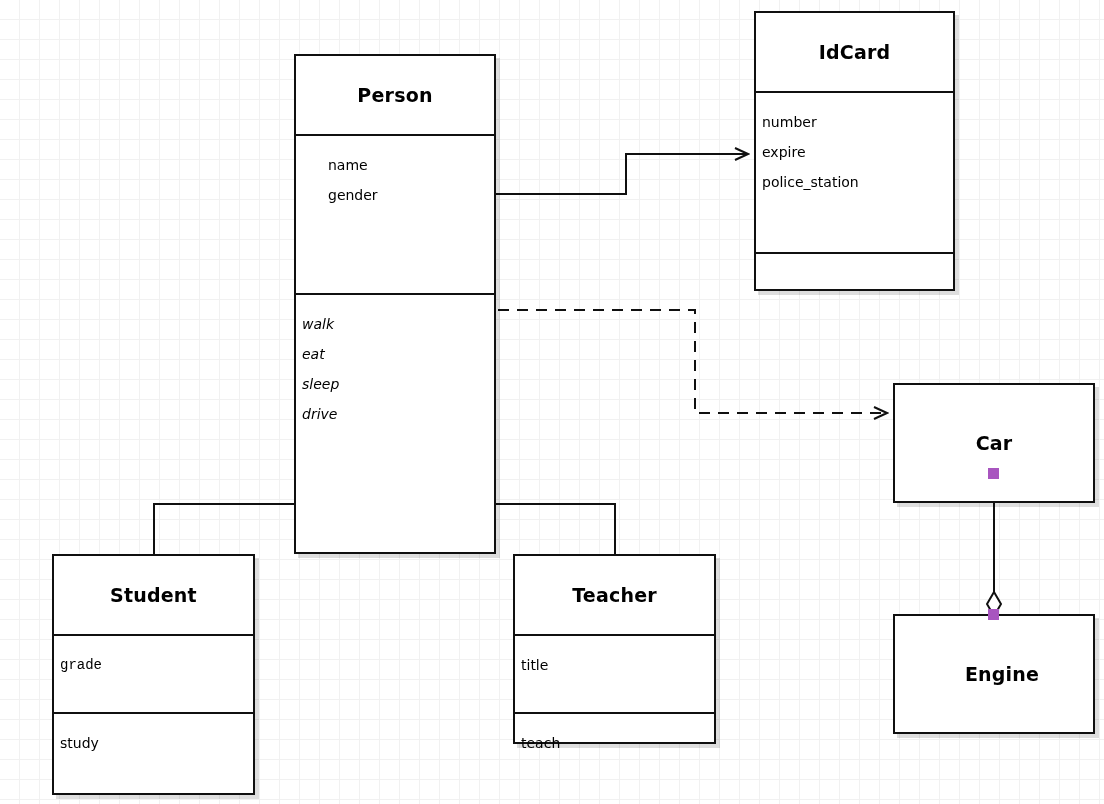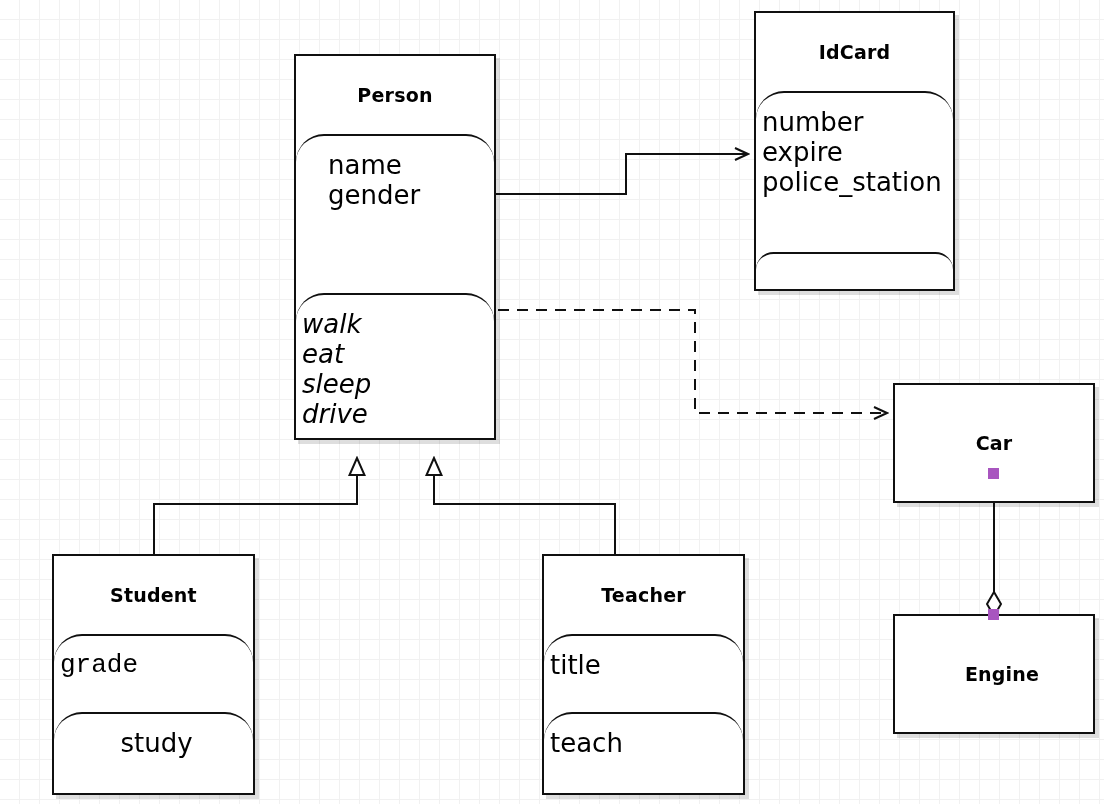--- a/index.html
+++ b/index.html
@@ -32,41 +32,40 @@
   .uml-class {
     position: absolute;
     background: #ffffff;
     border: 2px solid #101010;
     box-sizing: border-box;
     box-shadow: 4px 4px 0 rgba(0,0,0,0.13);
   }
   .compartment {
     box-sizing: border-box;
     overflow: hidden;
-    border-radius: 28px;
   }
   .compartment + .compartment {
     border-top: 2px solid #101010;
   }
   .c-title {
     display: flex;
     align-items: center;
     justify-content: center;
   }
   .c-title .name {
     font-weight: bold;
     font-size: 19px;
     color: #000000;
     letter-spacing: 0.2px;
   }
   .c-members {
     padding: 14px 0 0 6px;
   }
   .c-members .member {
-    font-size: 26px;
+    font-size: 14px;
     line-height: 30px;
     color: #000000;
     white-space: nowrap;
   }
   .handle {
     position: absolute;
     width: 11px;
     height: 11px;
     background: #a855bf;
     z-index: 6;
@@ -97,21 +96,21 @@
 
     <polyline points="498,310 695,310 695,413 887,413" fill="none" stroke="#101010" stroke-width="2" stroke-dasharray="11 8" marker-end="url(#m-open-dash)"></polyline>
 
     <polyline points="154,554 154,504 357,504 357,458" fill="none" stroke="#101010" stroke-width="2" marker-end="url(#m-tri)"></polyline>
 
     <polyline points="615,554 615,504 434,504 434,458" fill="none" stroke="#101010" stroke-width="2" marker-end="url(#m-tri)"></polyline>
 
     <line x1="994" y1="474" x2="994" y2="616" stroke="#101010" stroke-width="2" marker-end="url(#m-diamond)"></line>
   </svg>
 
-  <div class="uml-class" style="left:294px; top:54px; width:202px; height:386px;">
+  <div class="uml-class" style="left:294px; top:54px; width:202px; height:500px;">
     <div class="compartment c-title" style="height:78px;">
       <span class="name">Person</span>
     </div>
     <div class="compartment c-members" style="height:159px;padding-left:32px;">
       <div class="member">name</div>
       <div class="member">gender</div>
     </div>
     <div class="compartment c-members" style="height:161px;font-style:italic;">
       <div class="member">walk</div>
       <div class="member">eat</div>
@@ -132,26 +131,26 @@
     <div class="compartment c-members" style="height:35px;"></div>
   </div>
 
   <div class="uml-class" style="left:52px; top:554px; width:203px; height:241px;">
     <div class="compartment c-title" style="height:78px;">
       <span class="name">Student</span>
     </div>
     <div class="compartment c-members" style="height:78px;font-family:Liberation Mono, monospace;">
       <div class="member">grade</div>
     </div>
-    <div class="compartment c-members" style="height:79px;text-align:center;">
+    <div class="compartment c-members" style="height:79px;">
       <div class="member">study</div>
     </div>
   </div>
 
-  <div class="uml-class" style="left:542px; top:554px; width:203px; height:241px;">
+  <div class="uml-class" style="left:513px; top:554px; width:203px; height:190px;">
     <div class="compartment c-title" style="height:78px;">
       <span class="name">Teacher</span>
     </div>
     <div class="compartment c-members" style="height:78px;">
       <div class="member">title</div>
     </div>
     <div class="compartment c-members" style="height:79px;">
       <div class="member">teach</div>
     </div>
   </div>

